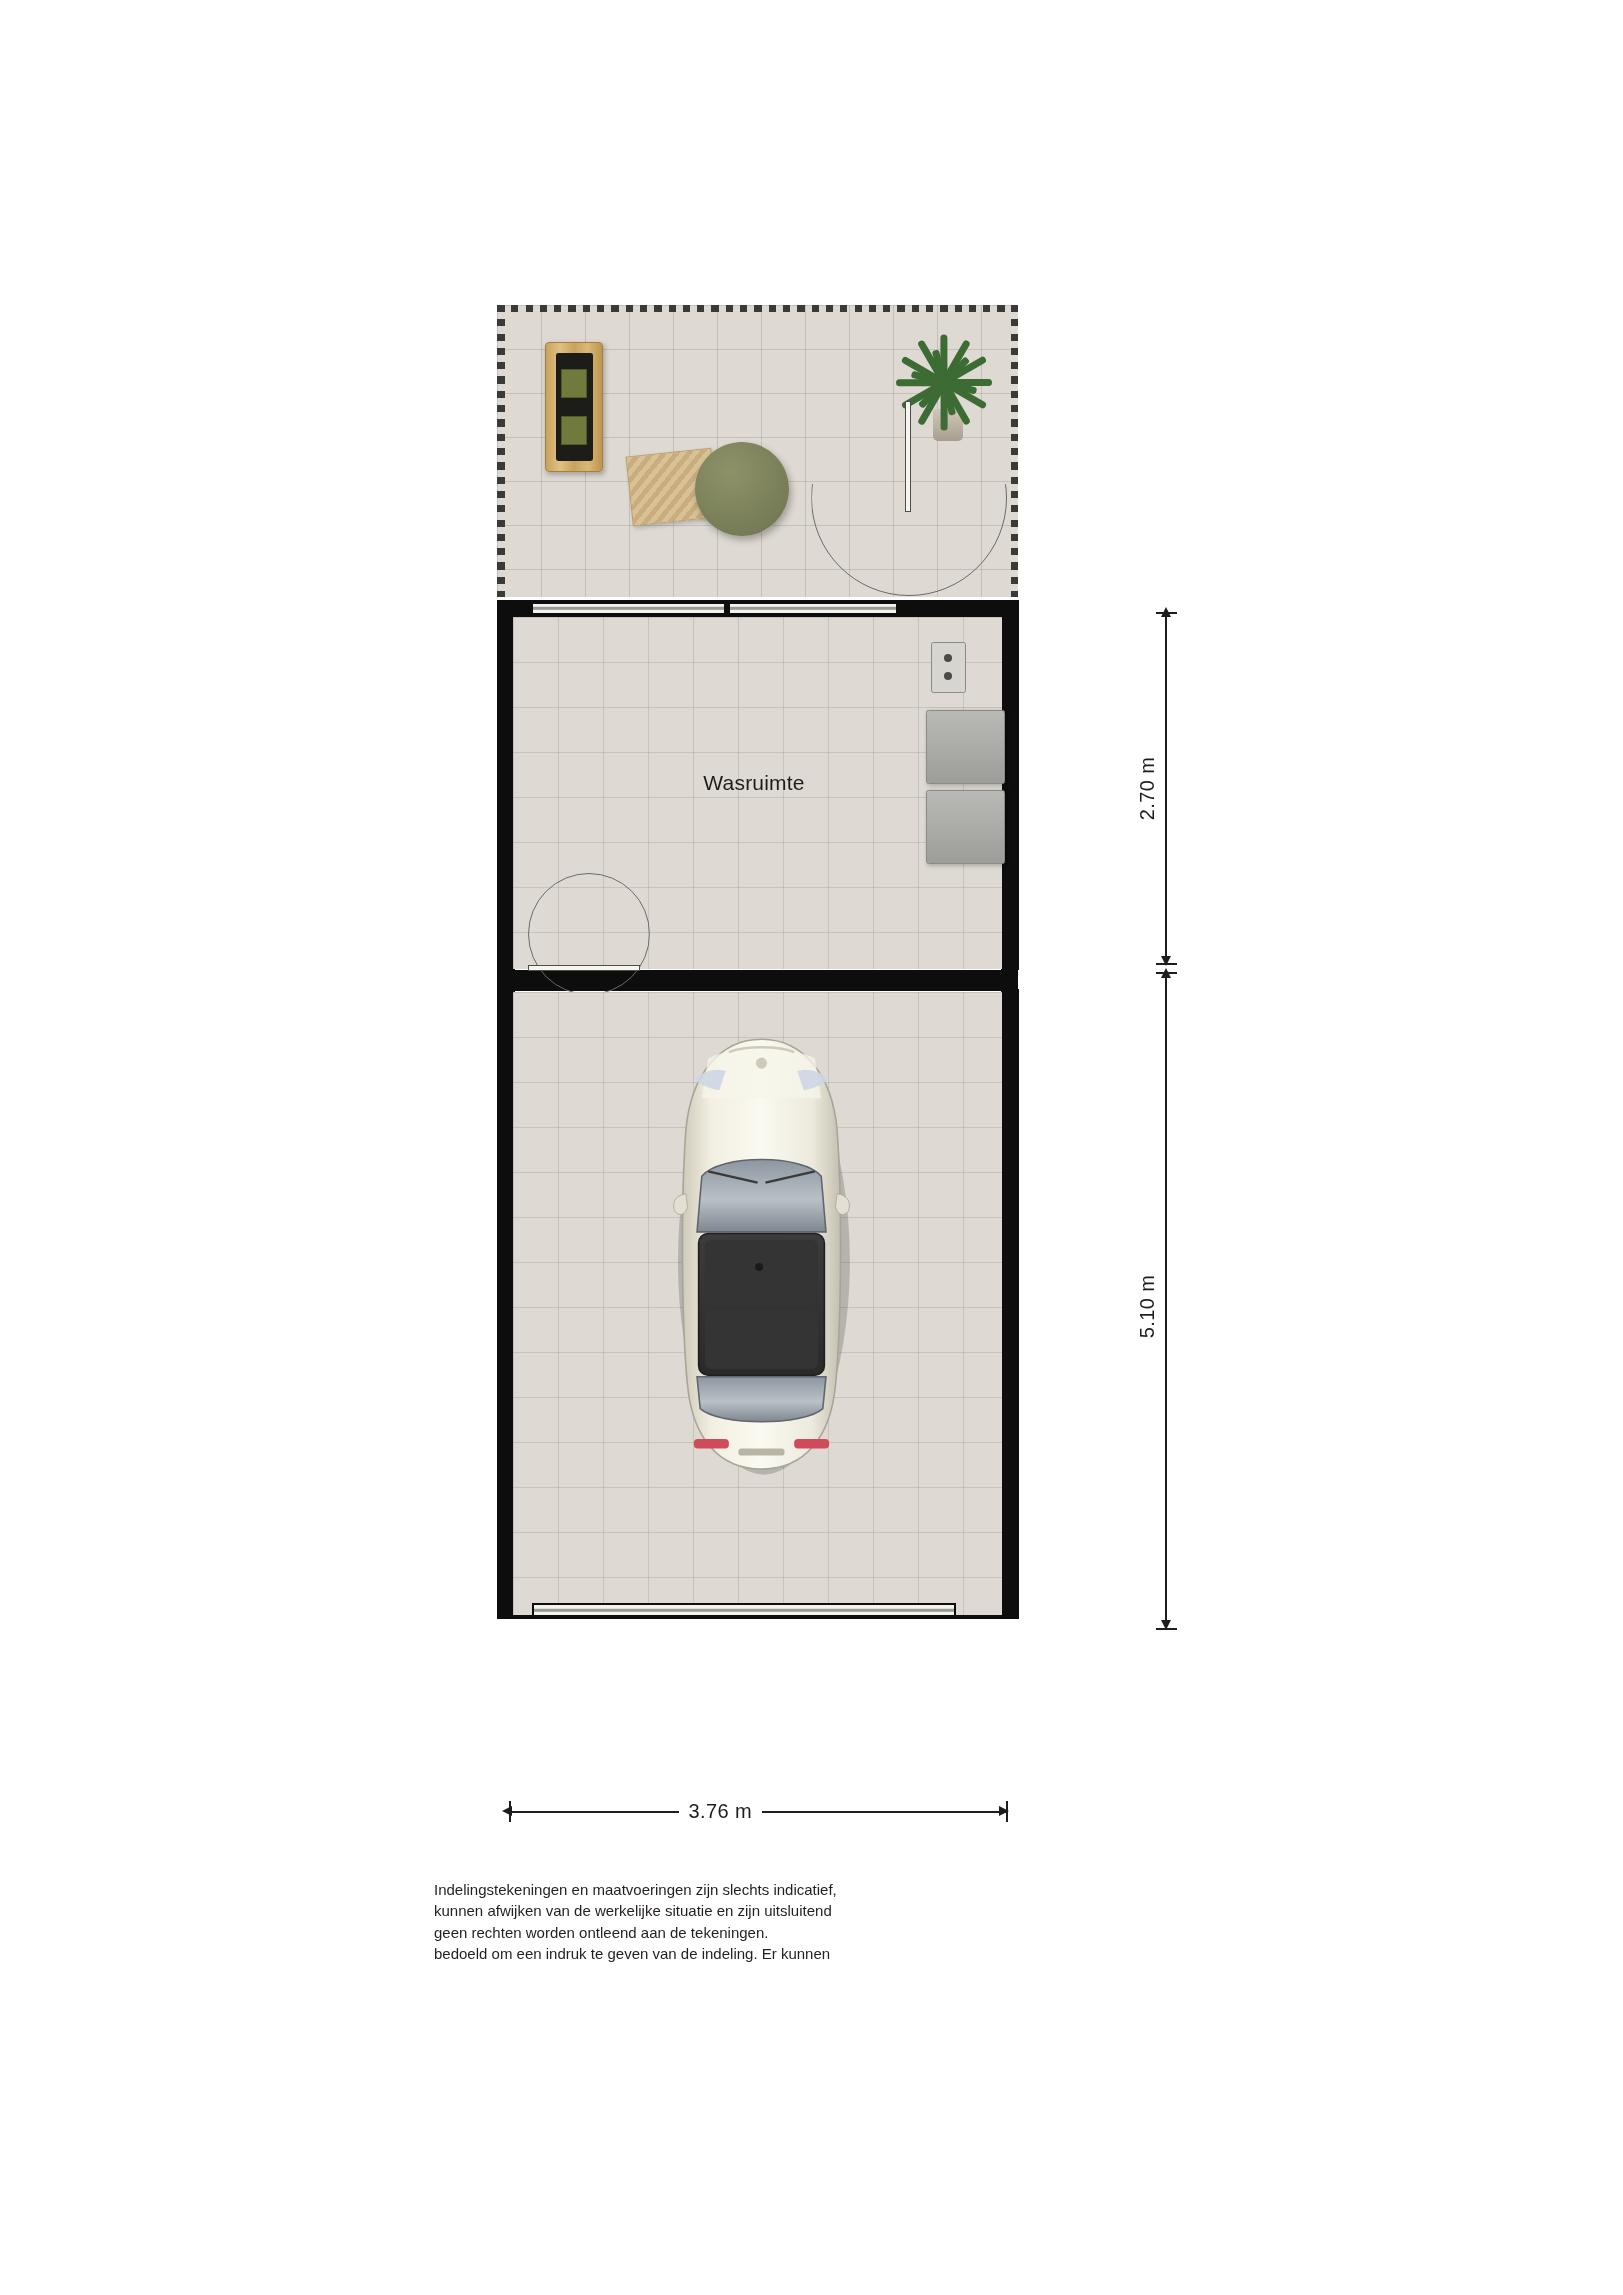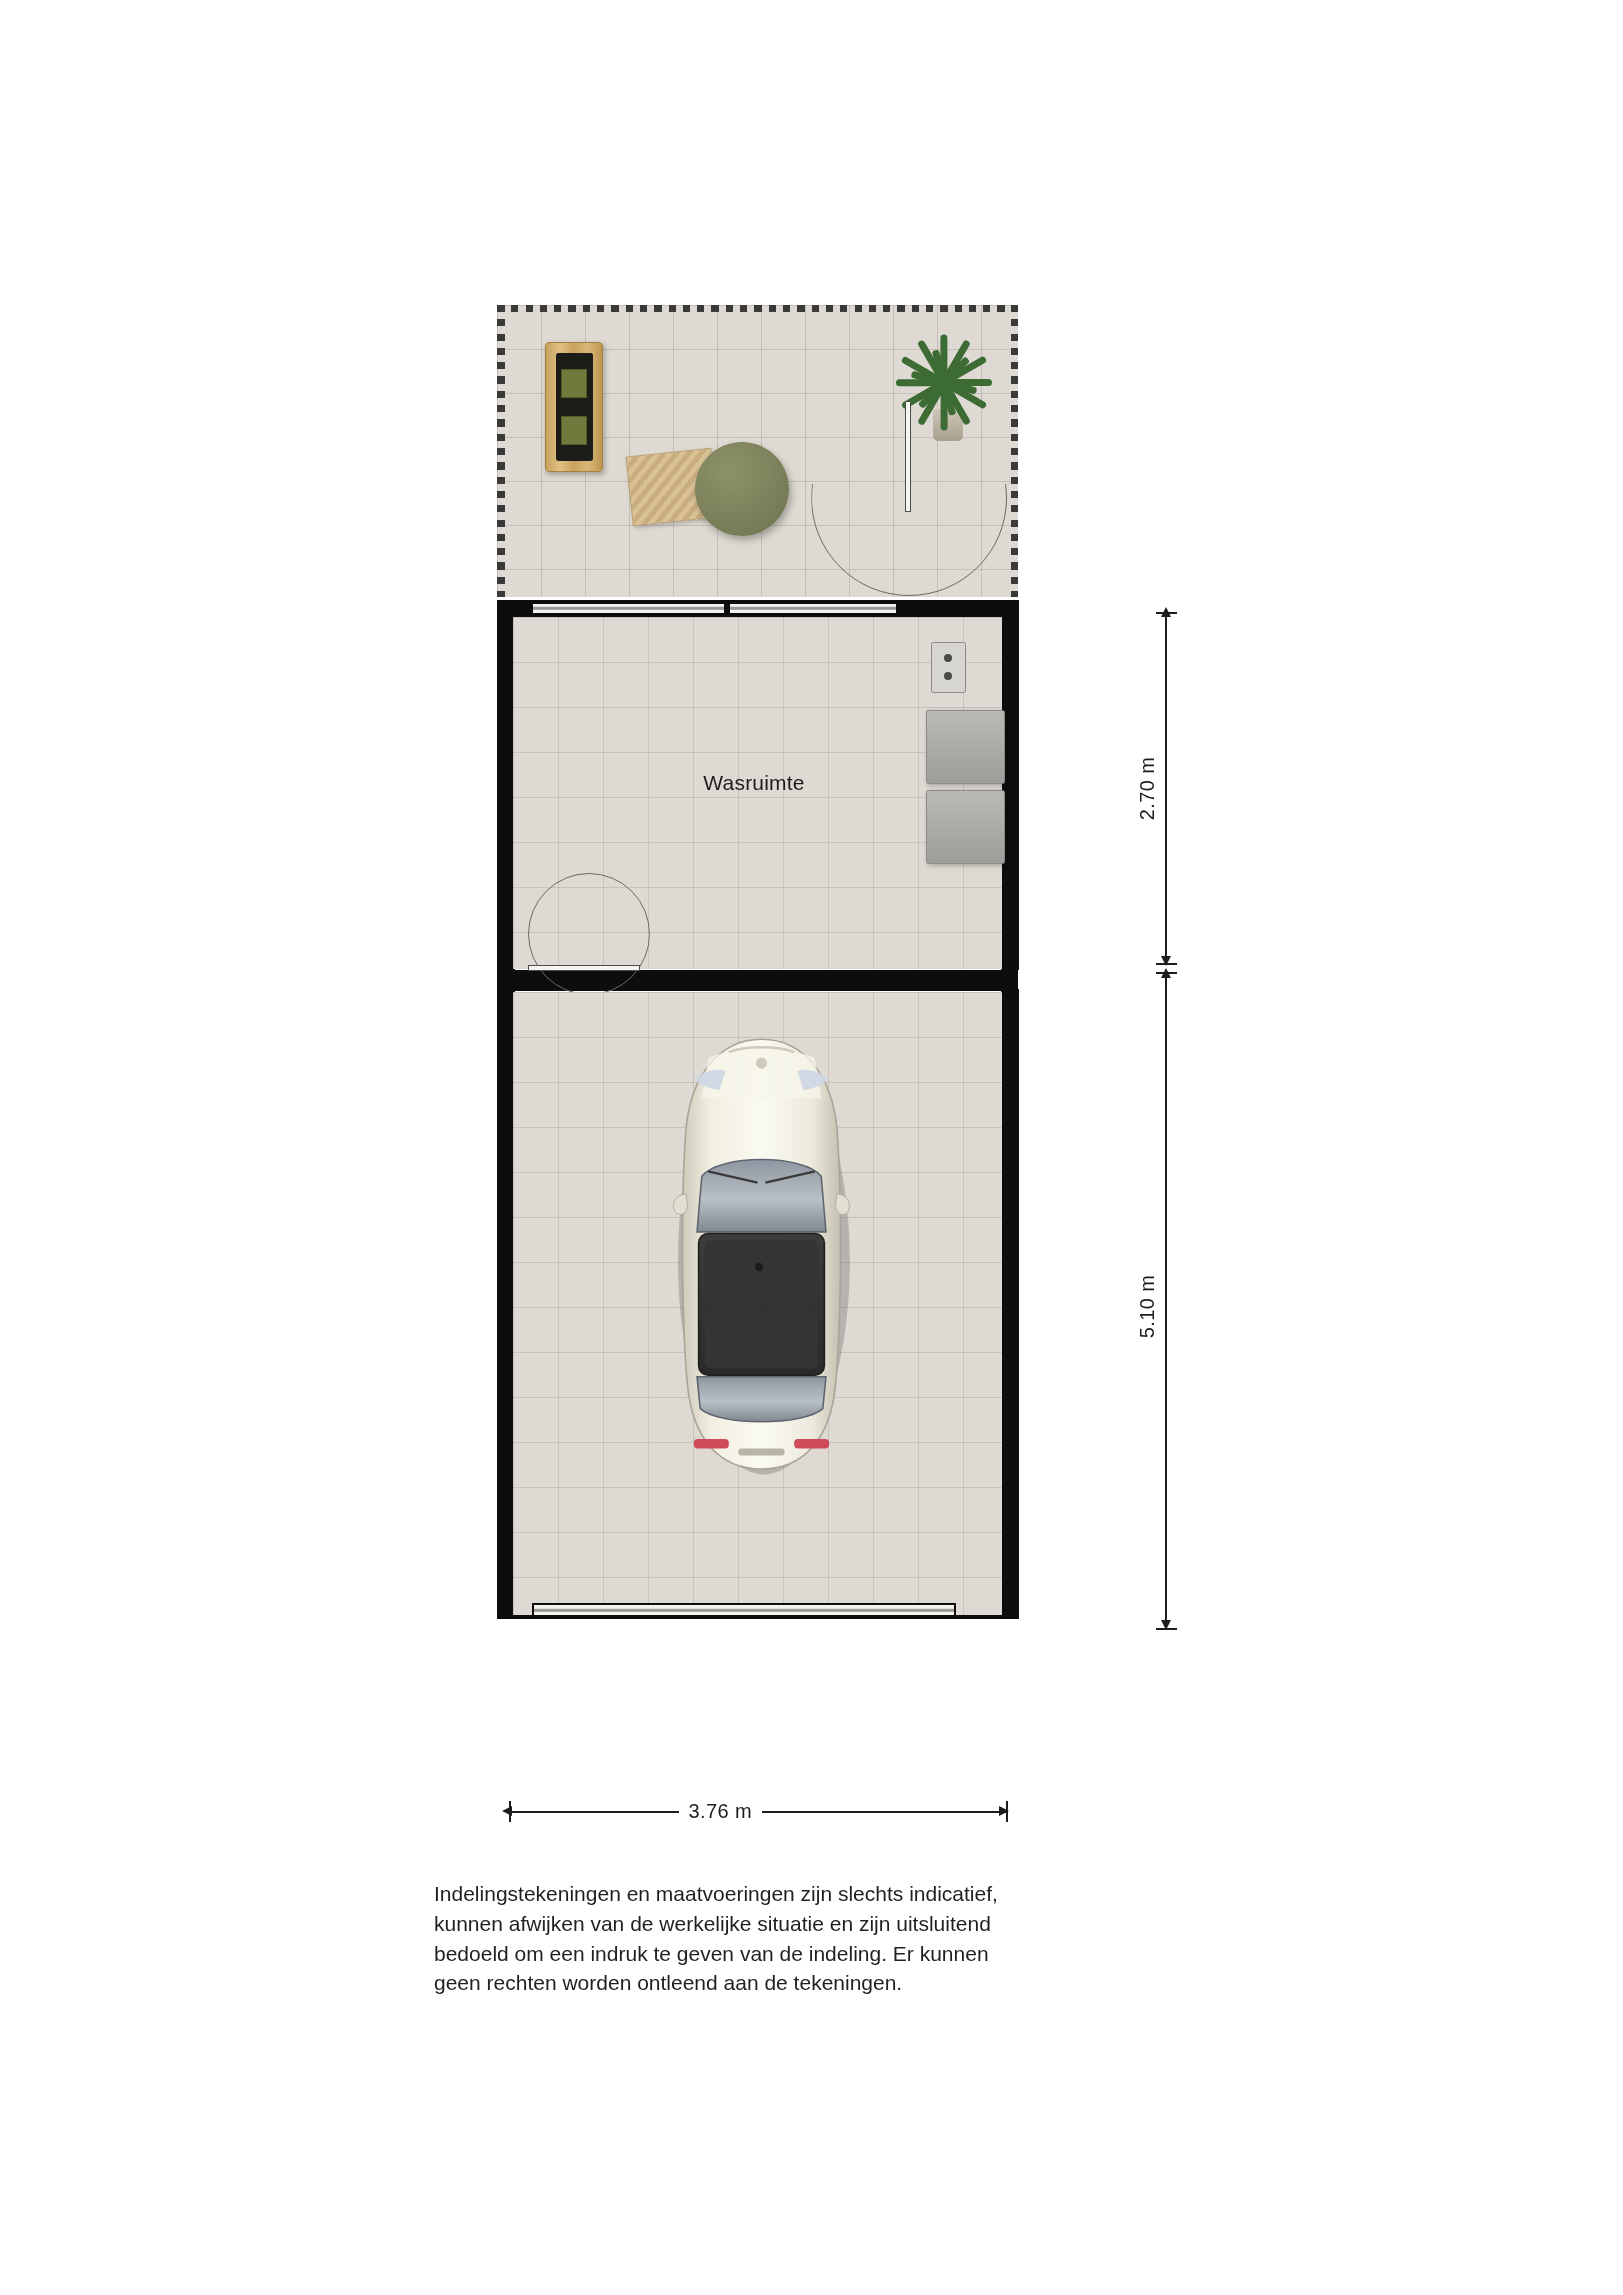--- a/index.html
+++ b/index.html
@@ -297,21 +297,21 @@
     padding: 0 9.6px;
     letter-spacing: 0.4px;
   }
 
   
   .disclaimer {
     position: absolute;
     left: 434px;
     top: 1879px;
     width: 733px;
-    font-size: 21px;
+    font-size: 15px;
     line-height: 1.42;
     color: #231f1e;
   }
   .disclaimer div { white-space: nowrap; }
 </style>
 </head>
 <body>
 
 <div class="stage">
 
@@ -477,18 +477,18 @@
   <div class="dim-h" style="left:510px; top:1811px; width:497px;"></div>
   <div class="arrow arrow-left" style="left:502px; top:1806px;"></div>
   <div class="arrow arrow-right" style="left:999px; top:1806px;"></div>
   <div class="tick" style="left:509px; top:1801px; width:1.6px; height:21px;"></div>
   <div class="tick" style="left:1006px; top:1801px; width:1.6px; height:21px;"></div>
   <div class="dim-label-h" style="left:679px; top:1800px;">3.76 m</div>
 
   <div class="disclaimer">
     <div>Indelingstekeningen en maatvoeringen zijn slechts indicatief,</div>
     <div>kunnen afwijken van de werkelijke situatie en zijn uitsluitend</div>
+    <div>geen rechten worden ontleend aan de tekeningen.</div>
     <div>bedoeld om een indruk te geven van de indeling. Er kunnen</div>
-    <div>geen rechten worden ontleend aan de tekeningen.</div>
   </div>
 
 </div>
 
 
 </body></html>

